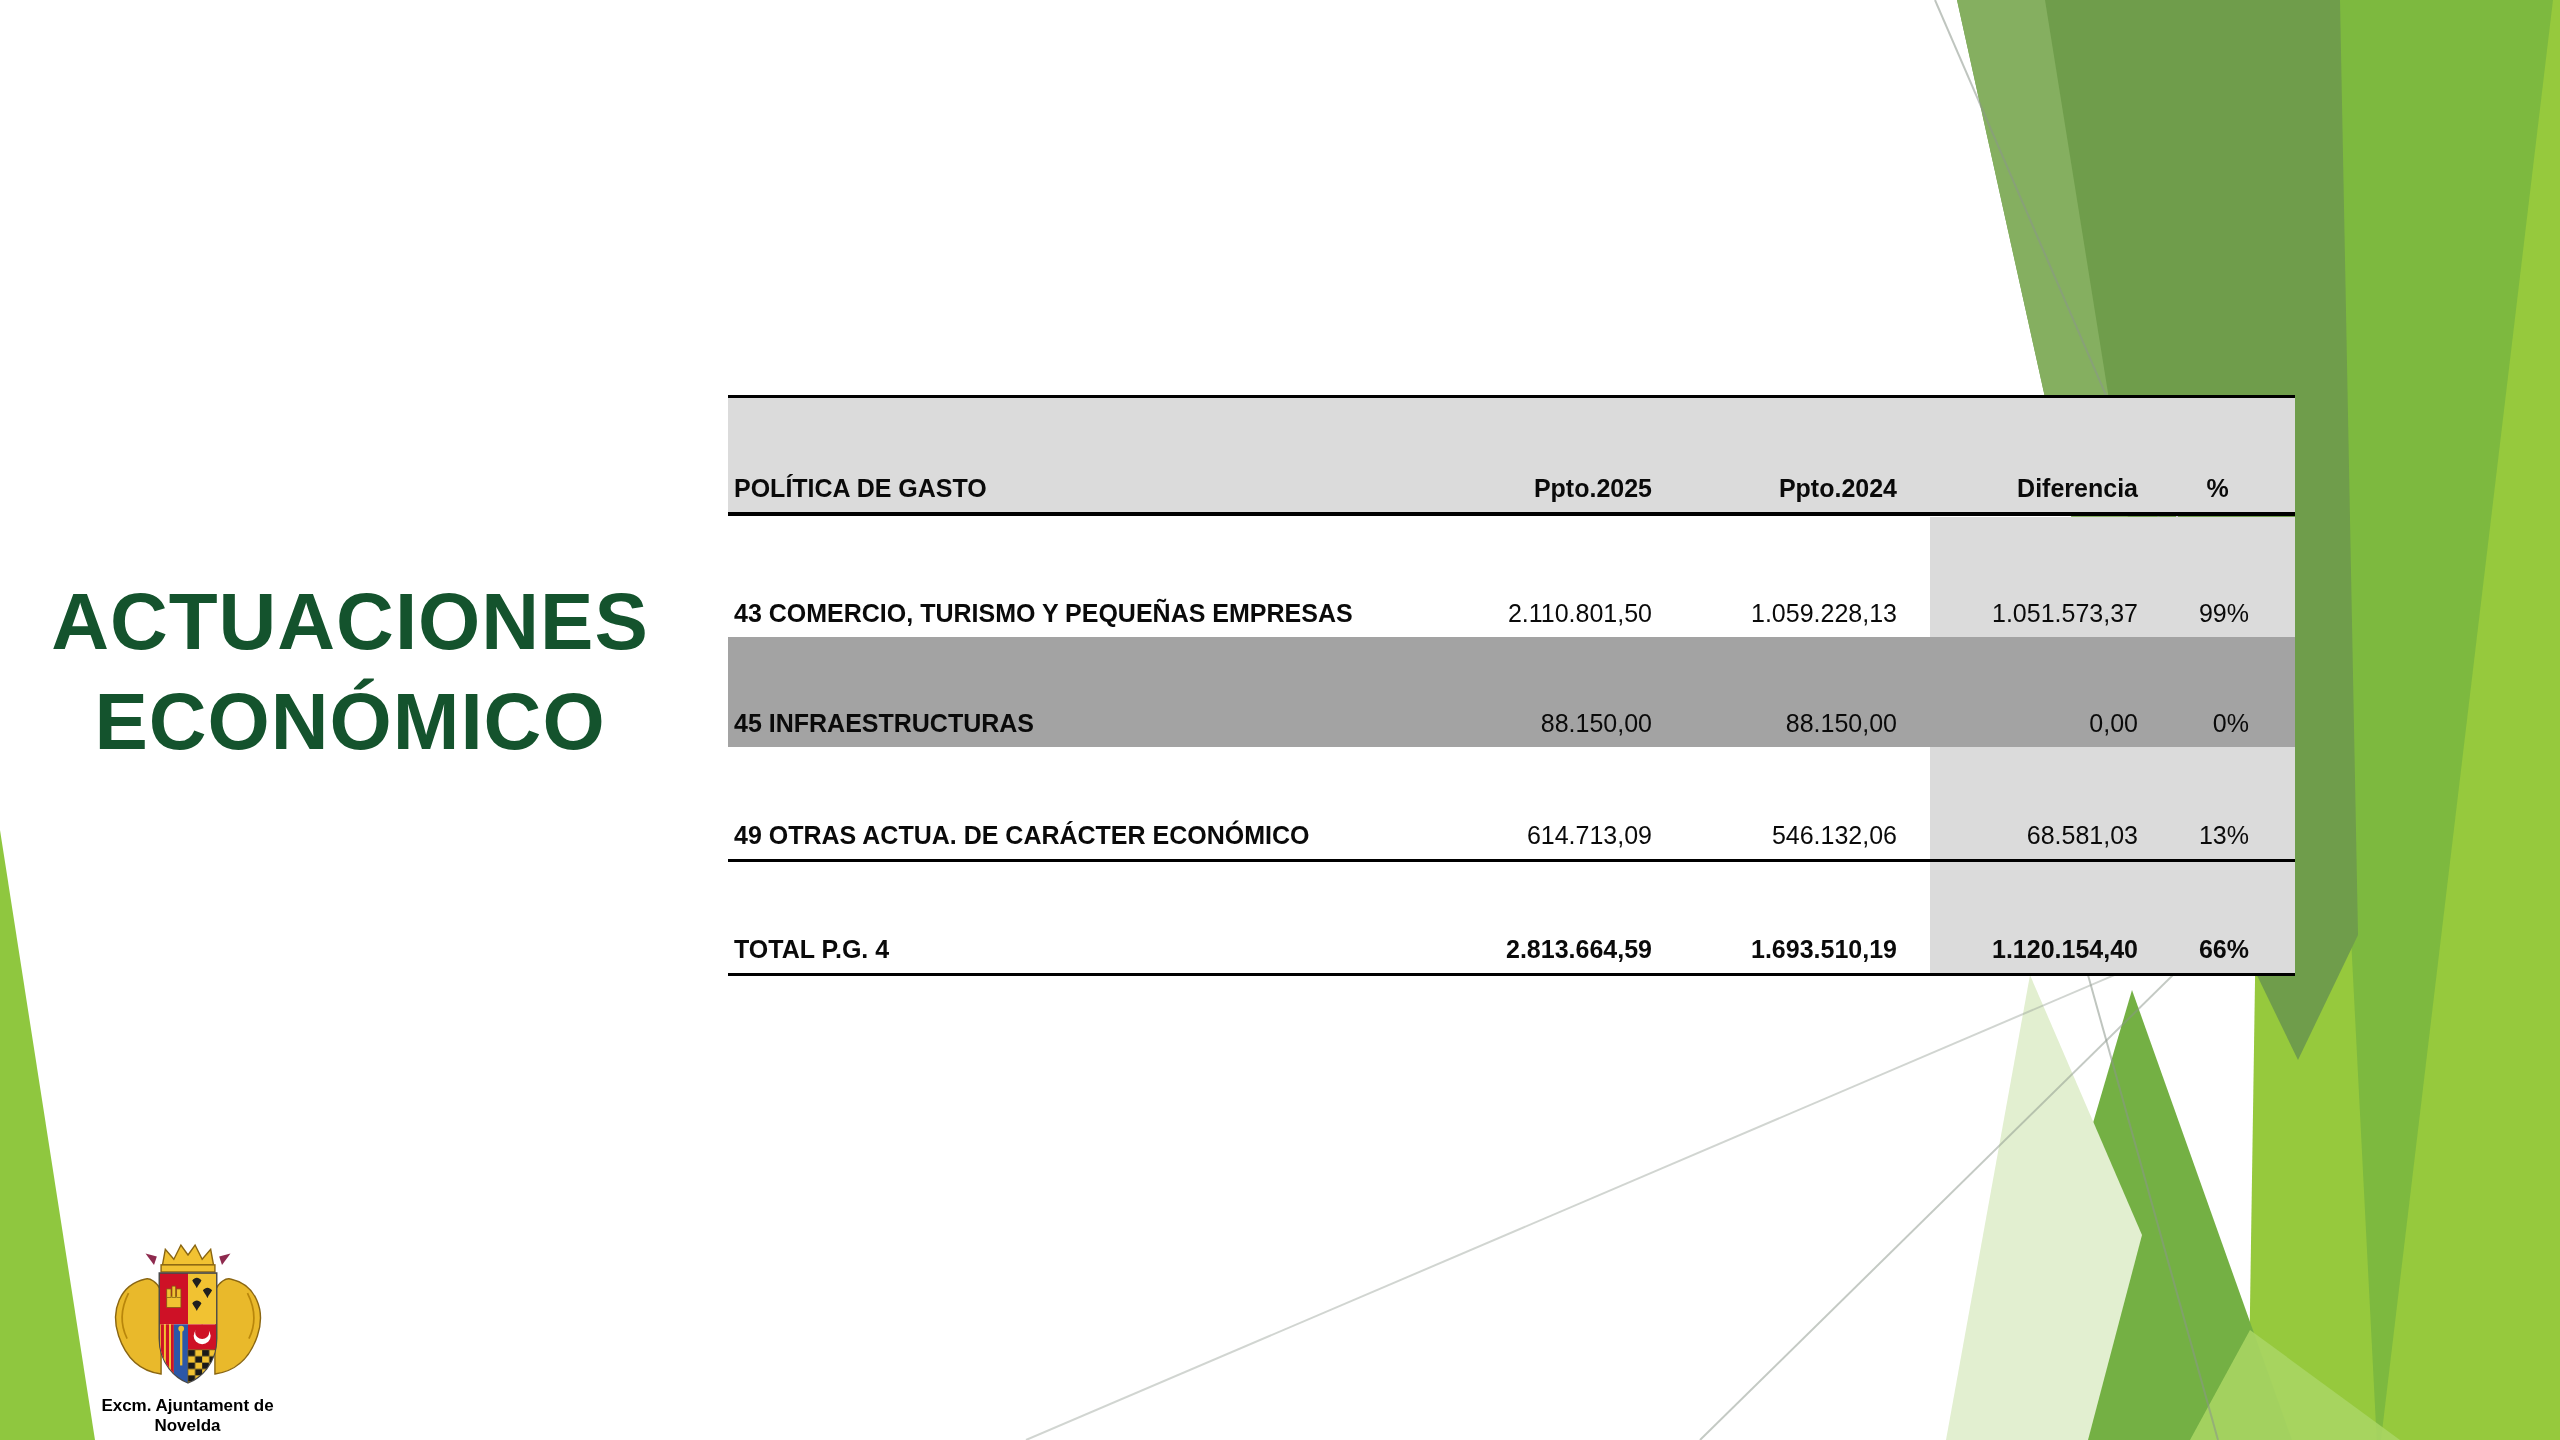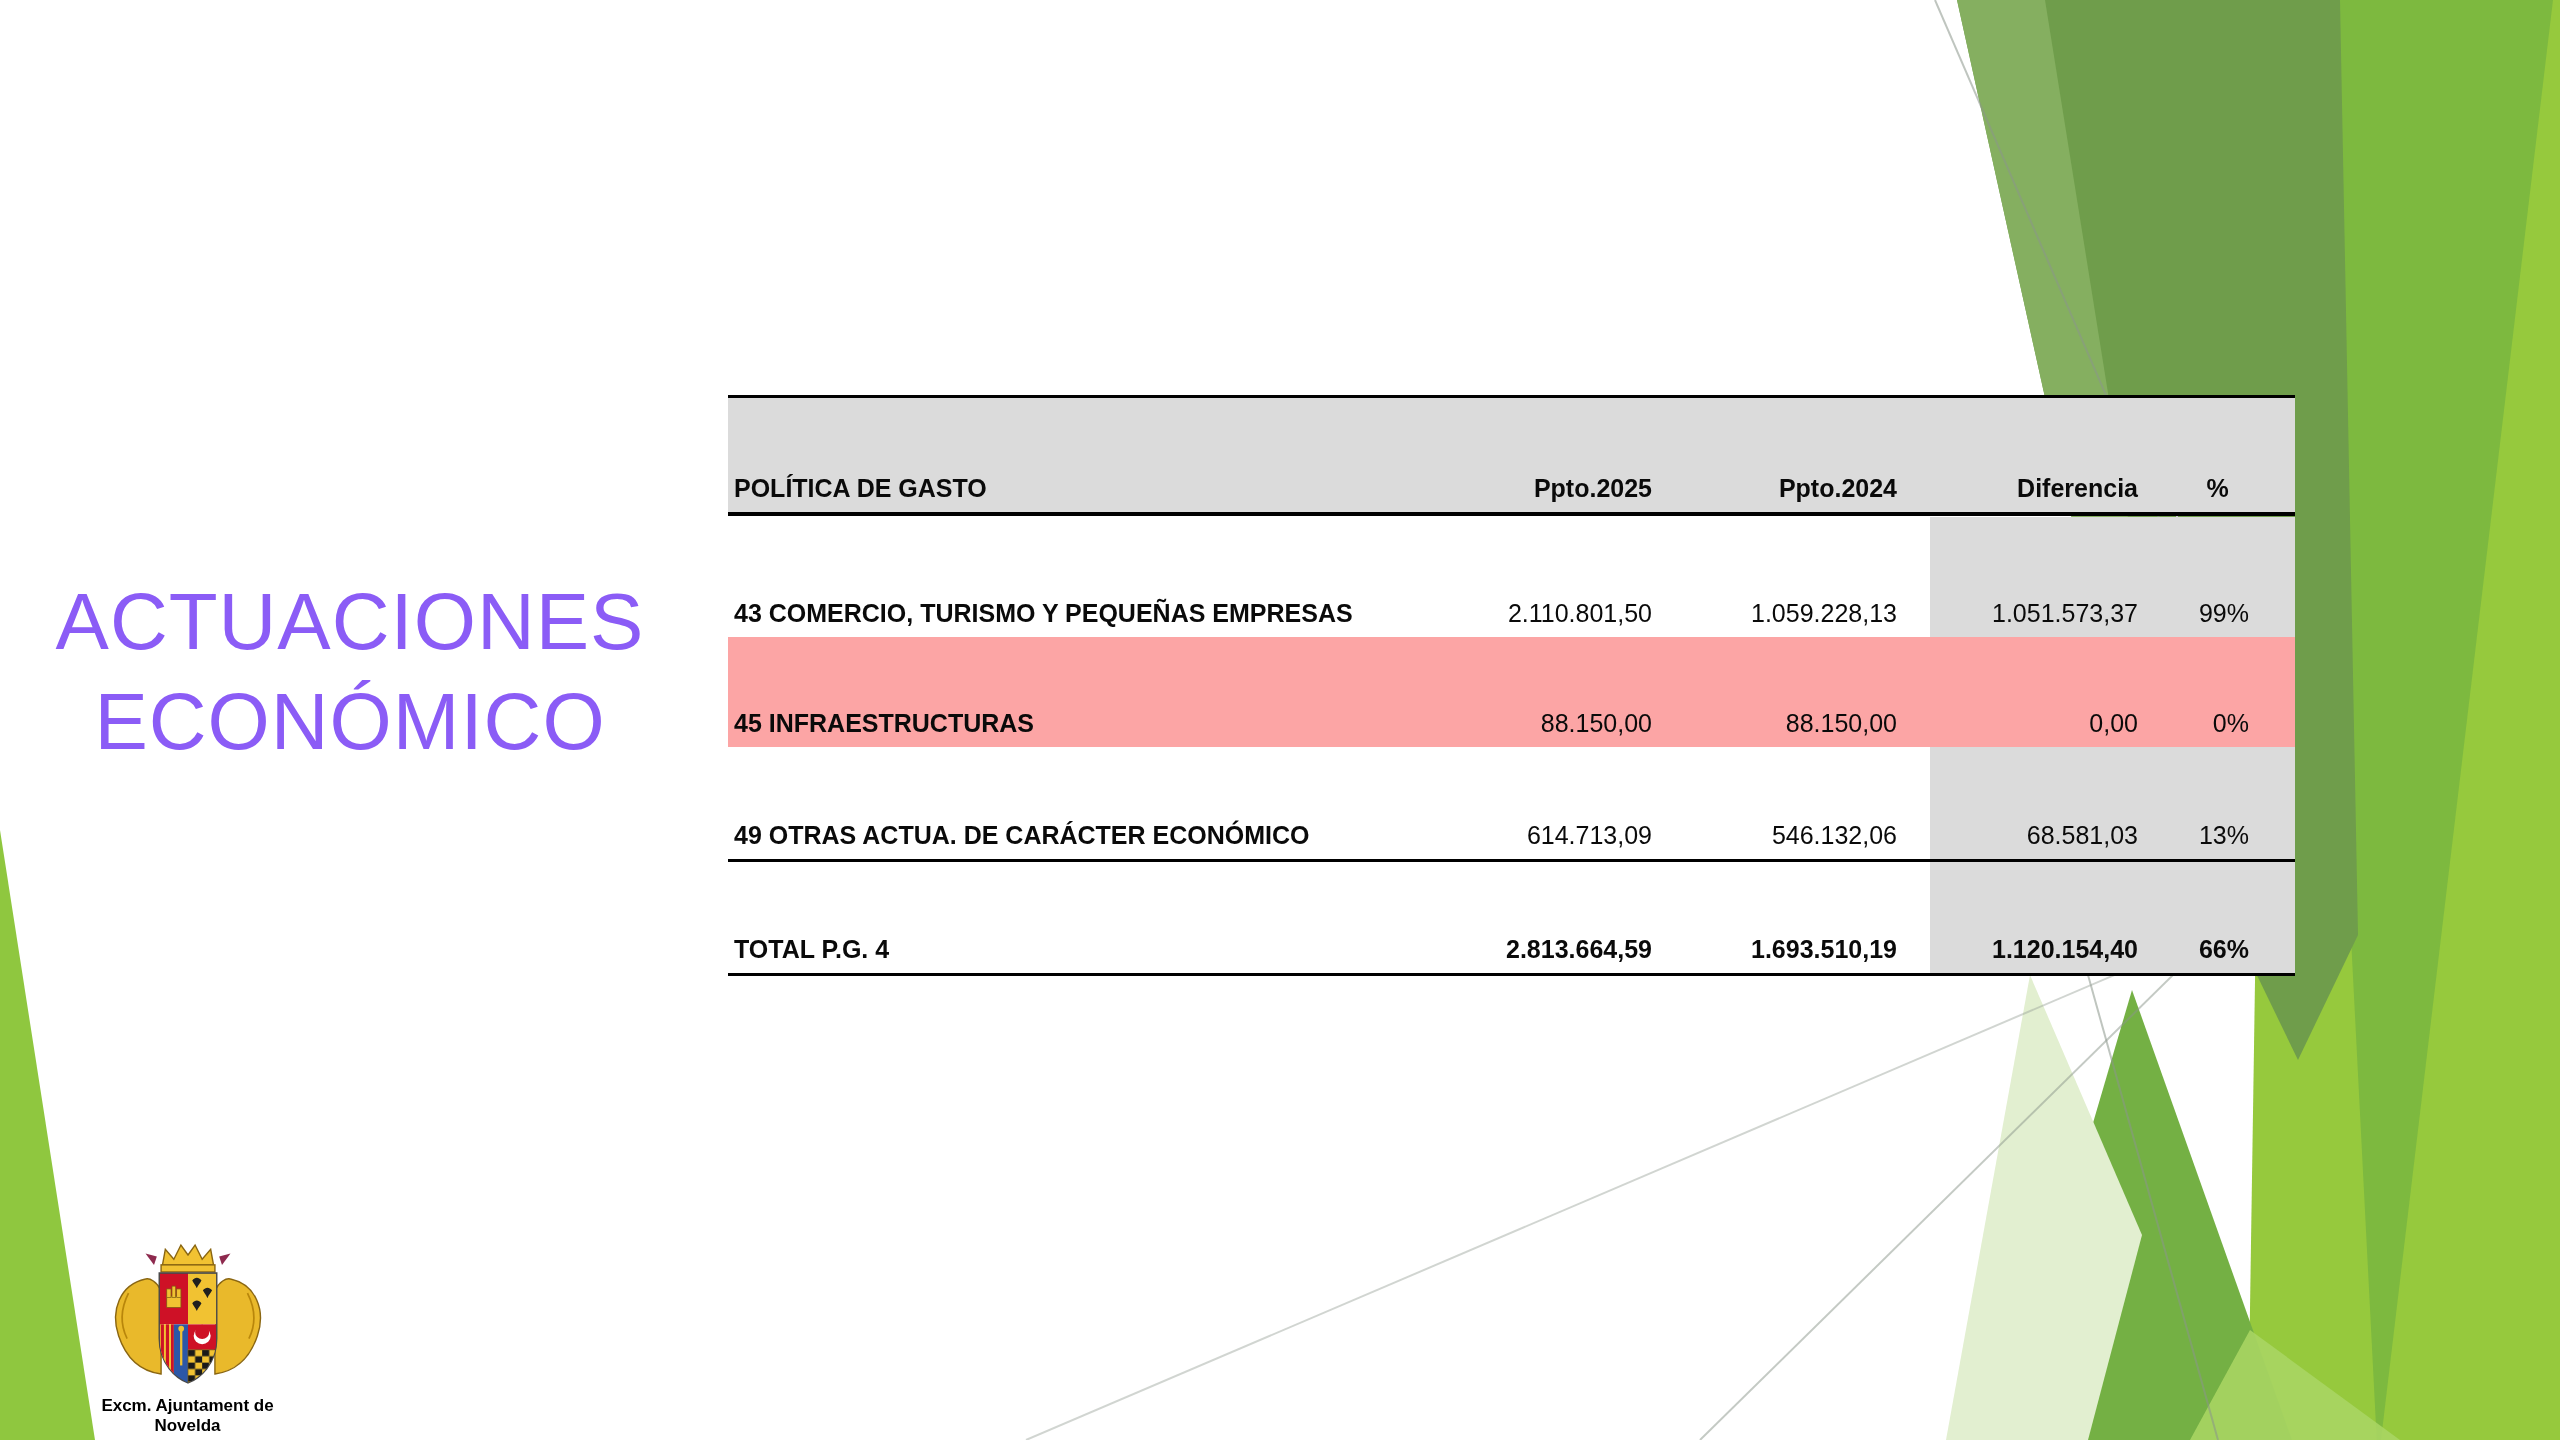--- a/index.html
+++ b/index.html
@@ -1,28 +1,28 @@
 <!DOCTYPE html>
 <html><head>
 <meta charset="utf-8">
 <style>
   html,body{margin:0;padding:0;}
   body{width:2560px;height:1440px;position:relative;overflow:hidden;background:#ffffff;
        font-family:"Liberation Sans",sans-serif;color:#000;}
   .bg-svg{position:absolute;left:0;top:0;width:2560px;height:1440px;}
   .slide-title{position:absolute;left:18px;top:572px;width:664px;text-align:center;
-       font-size:80px;line-height:100px;letter-spacing:1px;font-weight:400;color:#8b5cf6;}
+       font-size:80px;line-height:100px;letter-spacing:1px;font-weight:700;color:#14532d;}
   .tbl{position:absolute;left:728px;top:395px;width:1567px;height:588px;}
   .topline{position:absolute;left:0;top:0;width:100%;height:3px;background:#000;}
   .band{position:absolute;left:0;width:100%;display:grid;
        grid-template-columns:557px 375px 245px 245px 145px;
        align-items:end;box-sizing:border-box;}
   .b-h{top:3px;height:118px;background:#DBDBDB;border-bottom:4px solid #000;}
   .b-43{top:122px;height:120px;}
-  .b-45{top:242px;height:110px;background:#fca5a5;}
+  .b-45{top:242px;height:110px;background:#a3a3a3;}
   .b-49{top:352px;height:115px;border-bottom:3px solid #000;}
   .b-t{top:467px;height:114px;border-bottom:3px solid #000;}
   .b-t .cell{font-weight:bold;}
   .split{background:linear-gradient(90deg,#ffffff 0 1202px,#DBDBDB 1202px);}
   .cell{font-size:25px;color:#0a0a0a;padding-bottom:9px;white-space:nowrap;}
   .lab{font-weight:bold;padding-left:6px;}
   .num{text-align:right;padding-right:8px;}
   .dif{text-align:right;padding-right:12px;}
   .pct{text-align:right;padding-right:46px;}
   .hdr{font-weight:bold;}

